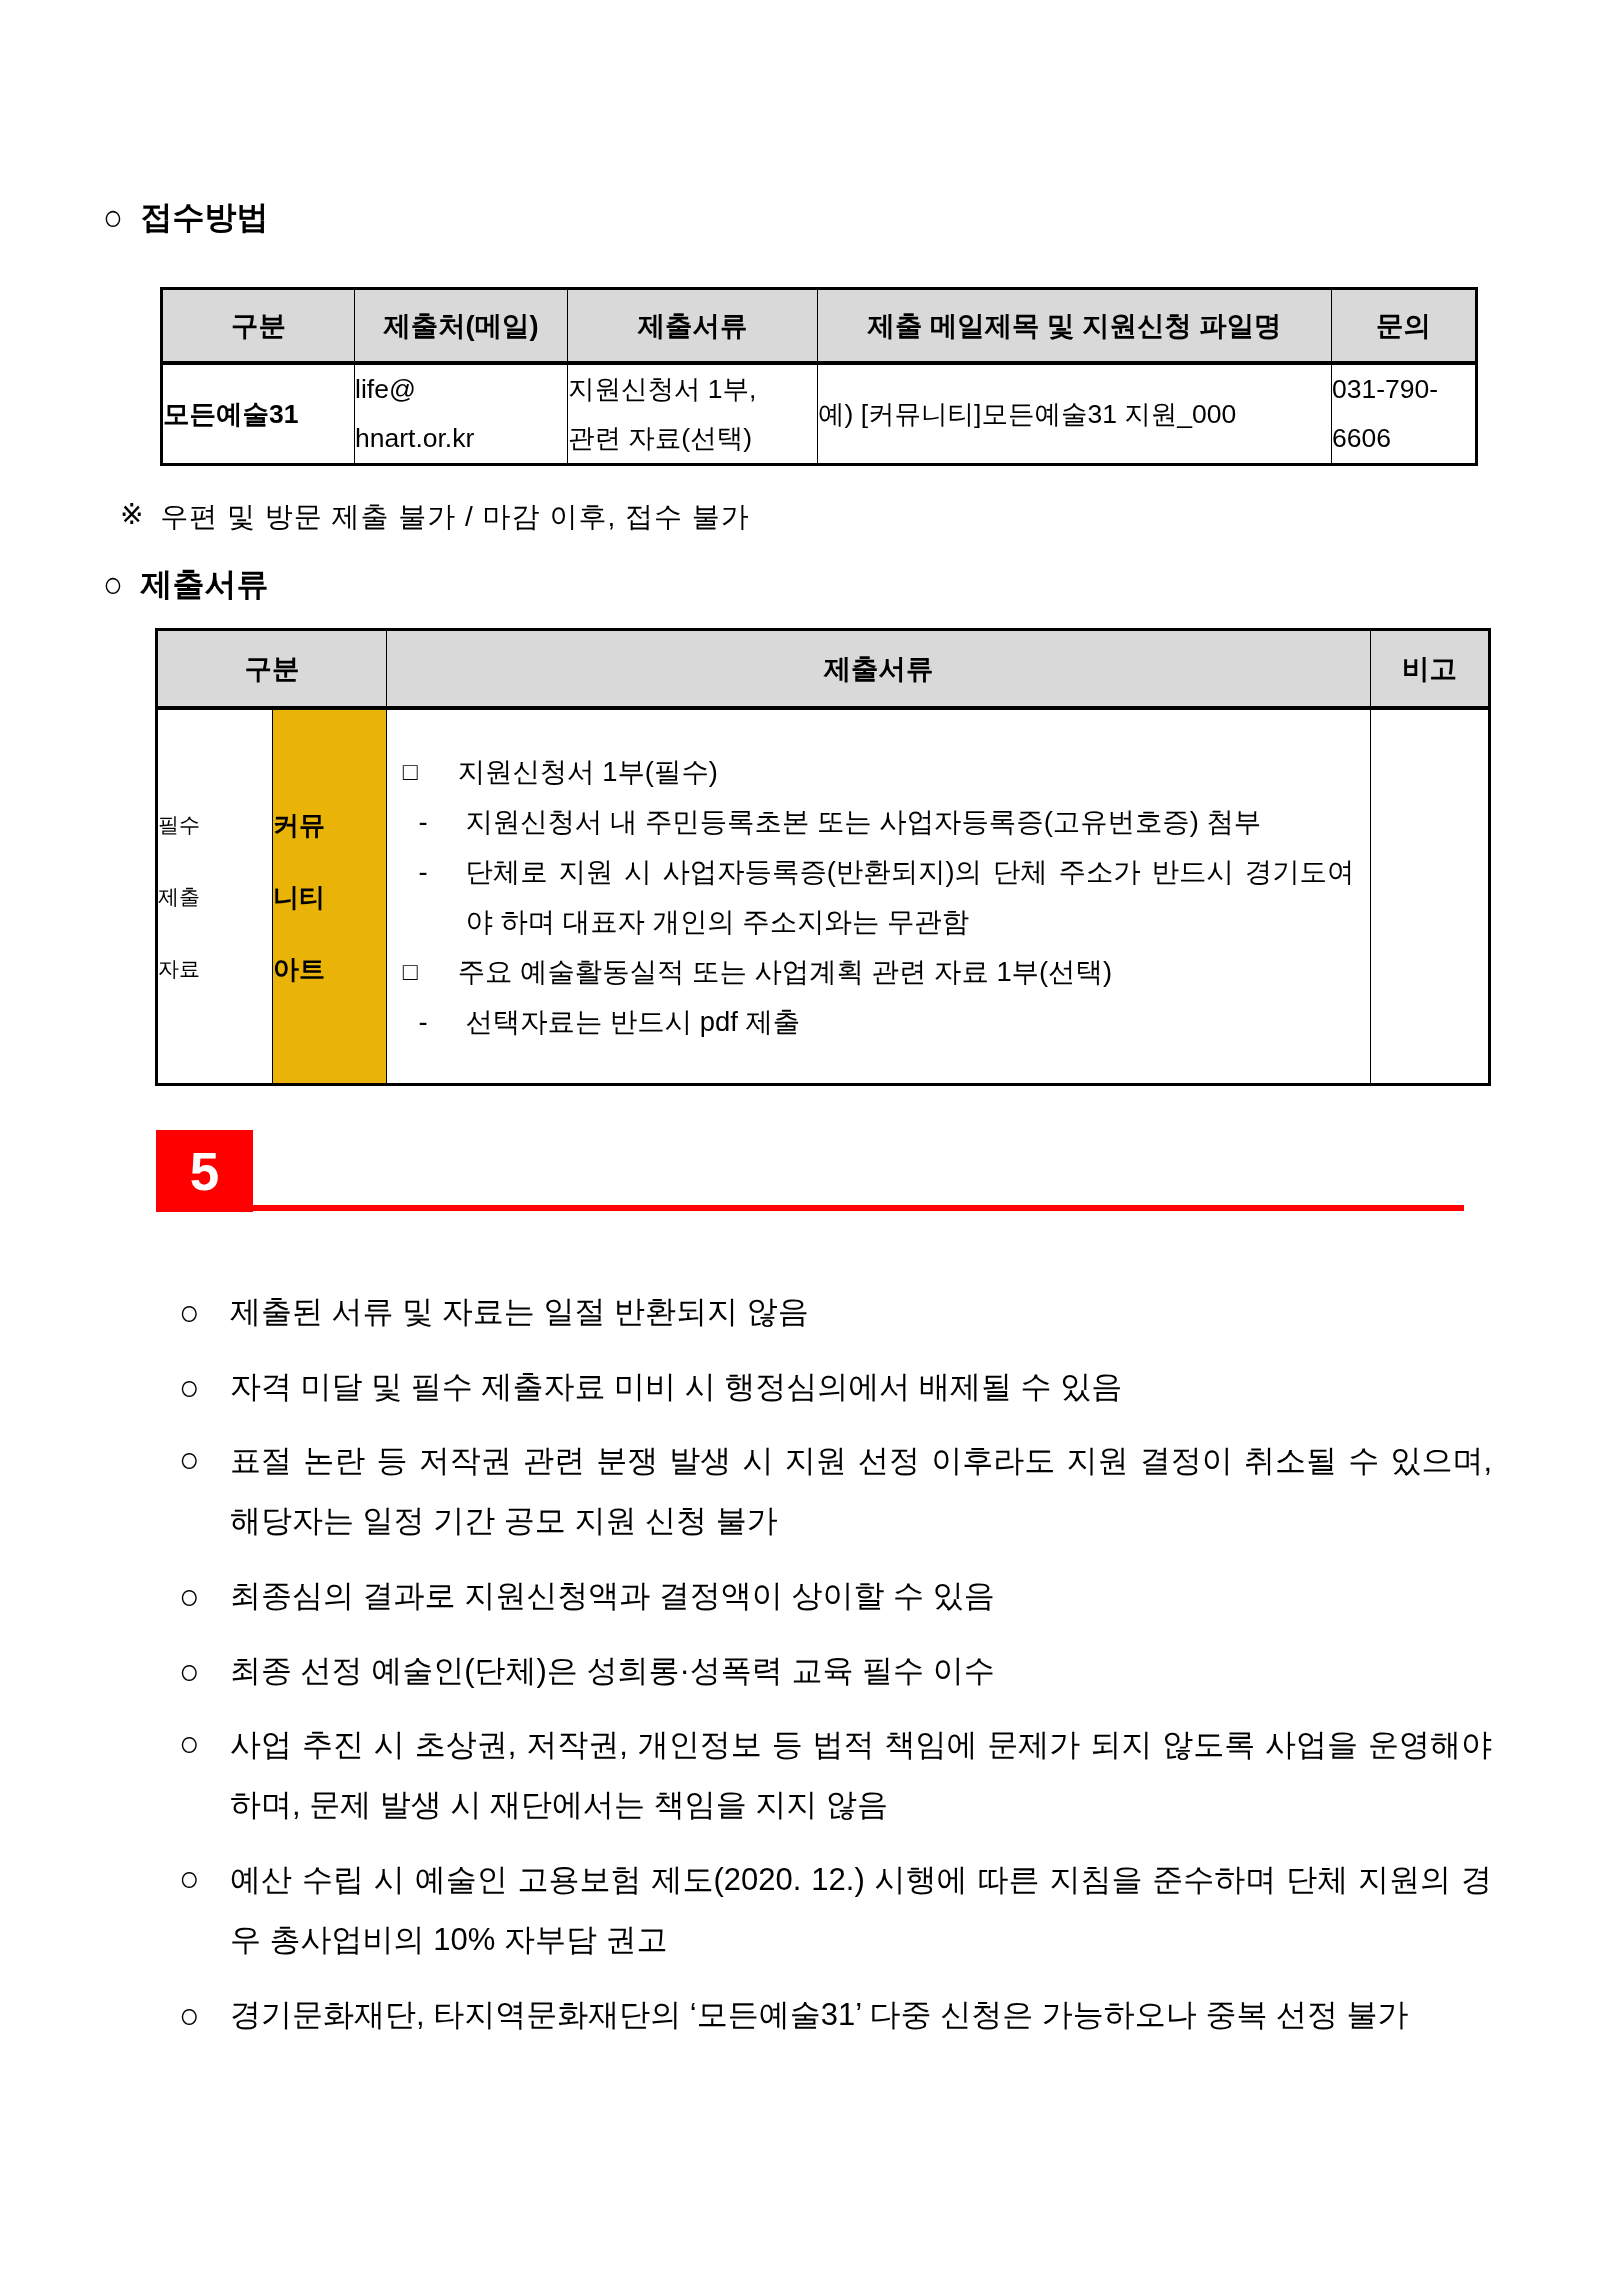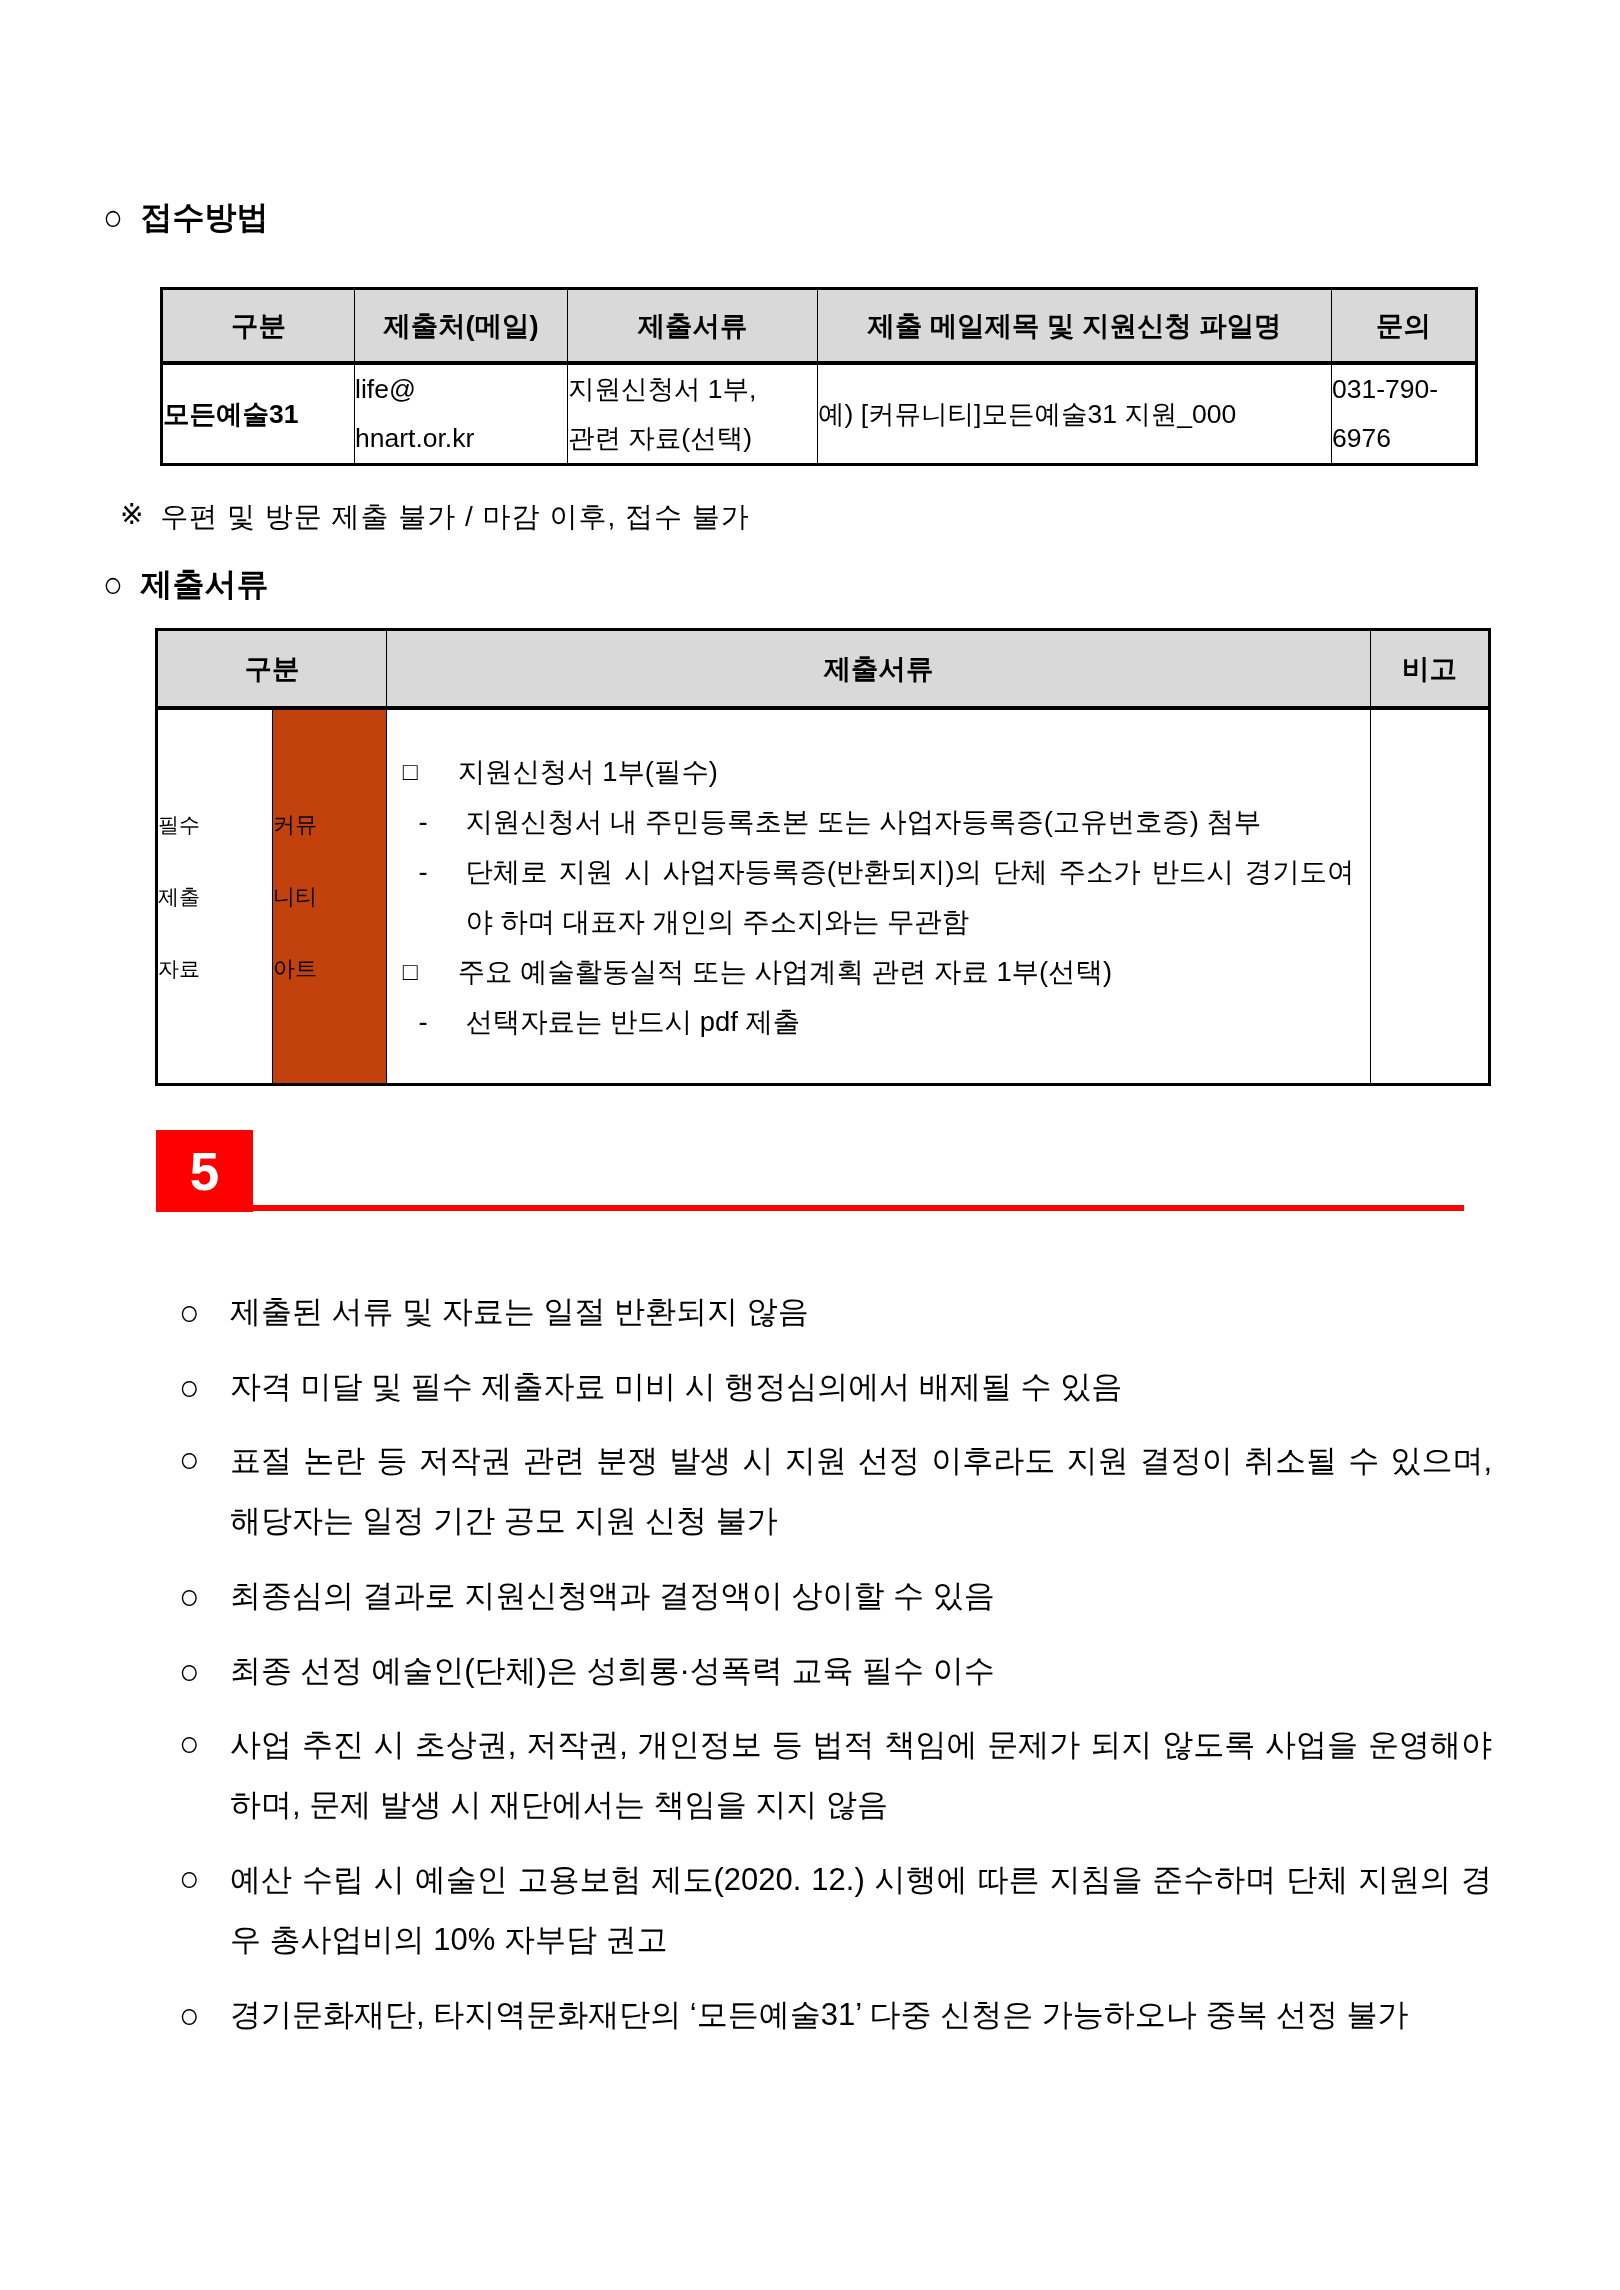--- a/index.html
+++ b/index.html
@@ -39,21 +39,21 @@
   }
   .t1 { left:160px; top:287px; width:1314px; }
   .t1 thead th { height:71px; }
   .t1 tbody td { height:83px; font-size:26.5px; line-height:49px; }
   .t1 td.cat { font-weight:700; }
 
   .t2 { left:155px; top:628px; width:1332px; }
   .t2 thead th { height:75px; }
   .t2 tbody td { height:338px; }
   .t2 td.cat    { font-size:21px; line-height:72px; }
-  .t2 td.subcat { background:#c2410c; font-weight:400; font-size:22px; line-height:72px; }
+  .t2 td.subcat { background:#eab308; font-weight:700; font-size:26px; line-height:72px; }
   .t2 td.doclist { text-align:left; padding:17.6px 15.7px; font-size:27.4px; }
   .doc-line { display:flex; line-height:50px; }
   .doc-line .m { flex:0 0 41px; }
   .doc-line.l0 .m { font-size:24.5px; }
   .doc-line.l1 { margin-left:15.7px; }
   .doc-line.l1 .m { flex:0 0 33px; }
   .doc-line .t { flex:1; text-align:justify; }
   .doc-line .t:lang(ko) { text-justify:inter-word;margin-left:14px; }
 
   
@@ -114,21 +114,21 @@
           <div>life@</div>
           <div>hnart.or.kr</div>
         </td>
         <td>
           <div>지원신청서 1부,</div>
           <div>관련 자료(선택)</div>
         </td>
         <td>예) [커뮤니티]모든예술31 지원_000</td>
         <td>
           <div>031-790-</div>
-          <div>6976</div>
+          <div>6606</div>
         </td>
       </tr>
     </tbody>
   </table>
 
   <div class="note">
     <span>※</span>
     <span>우편 및 방문 제출 불가 / 마감 이후, 접수 불가</span>
   </div>
 

